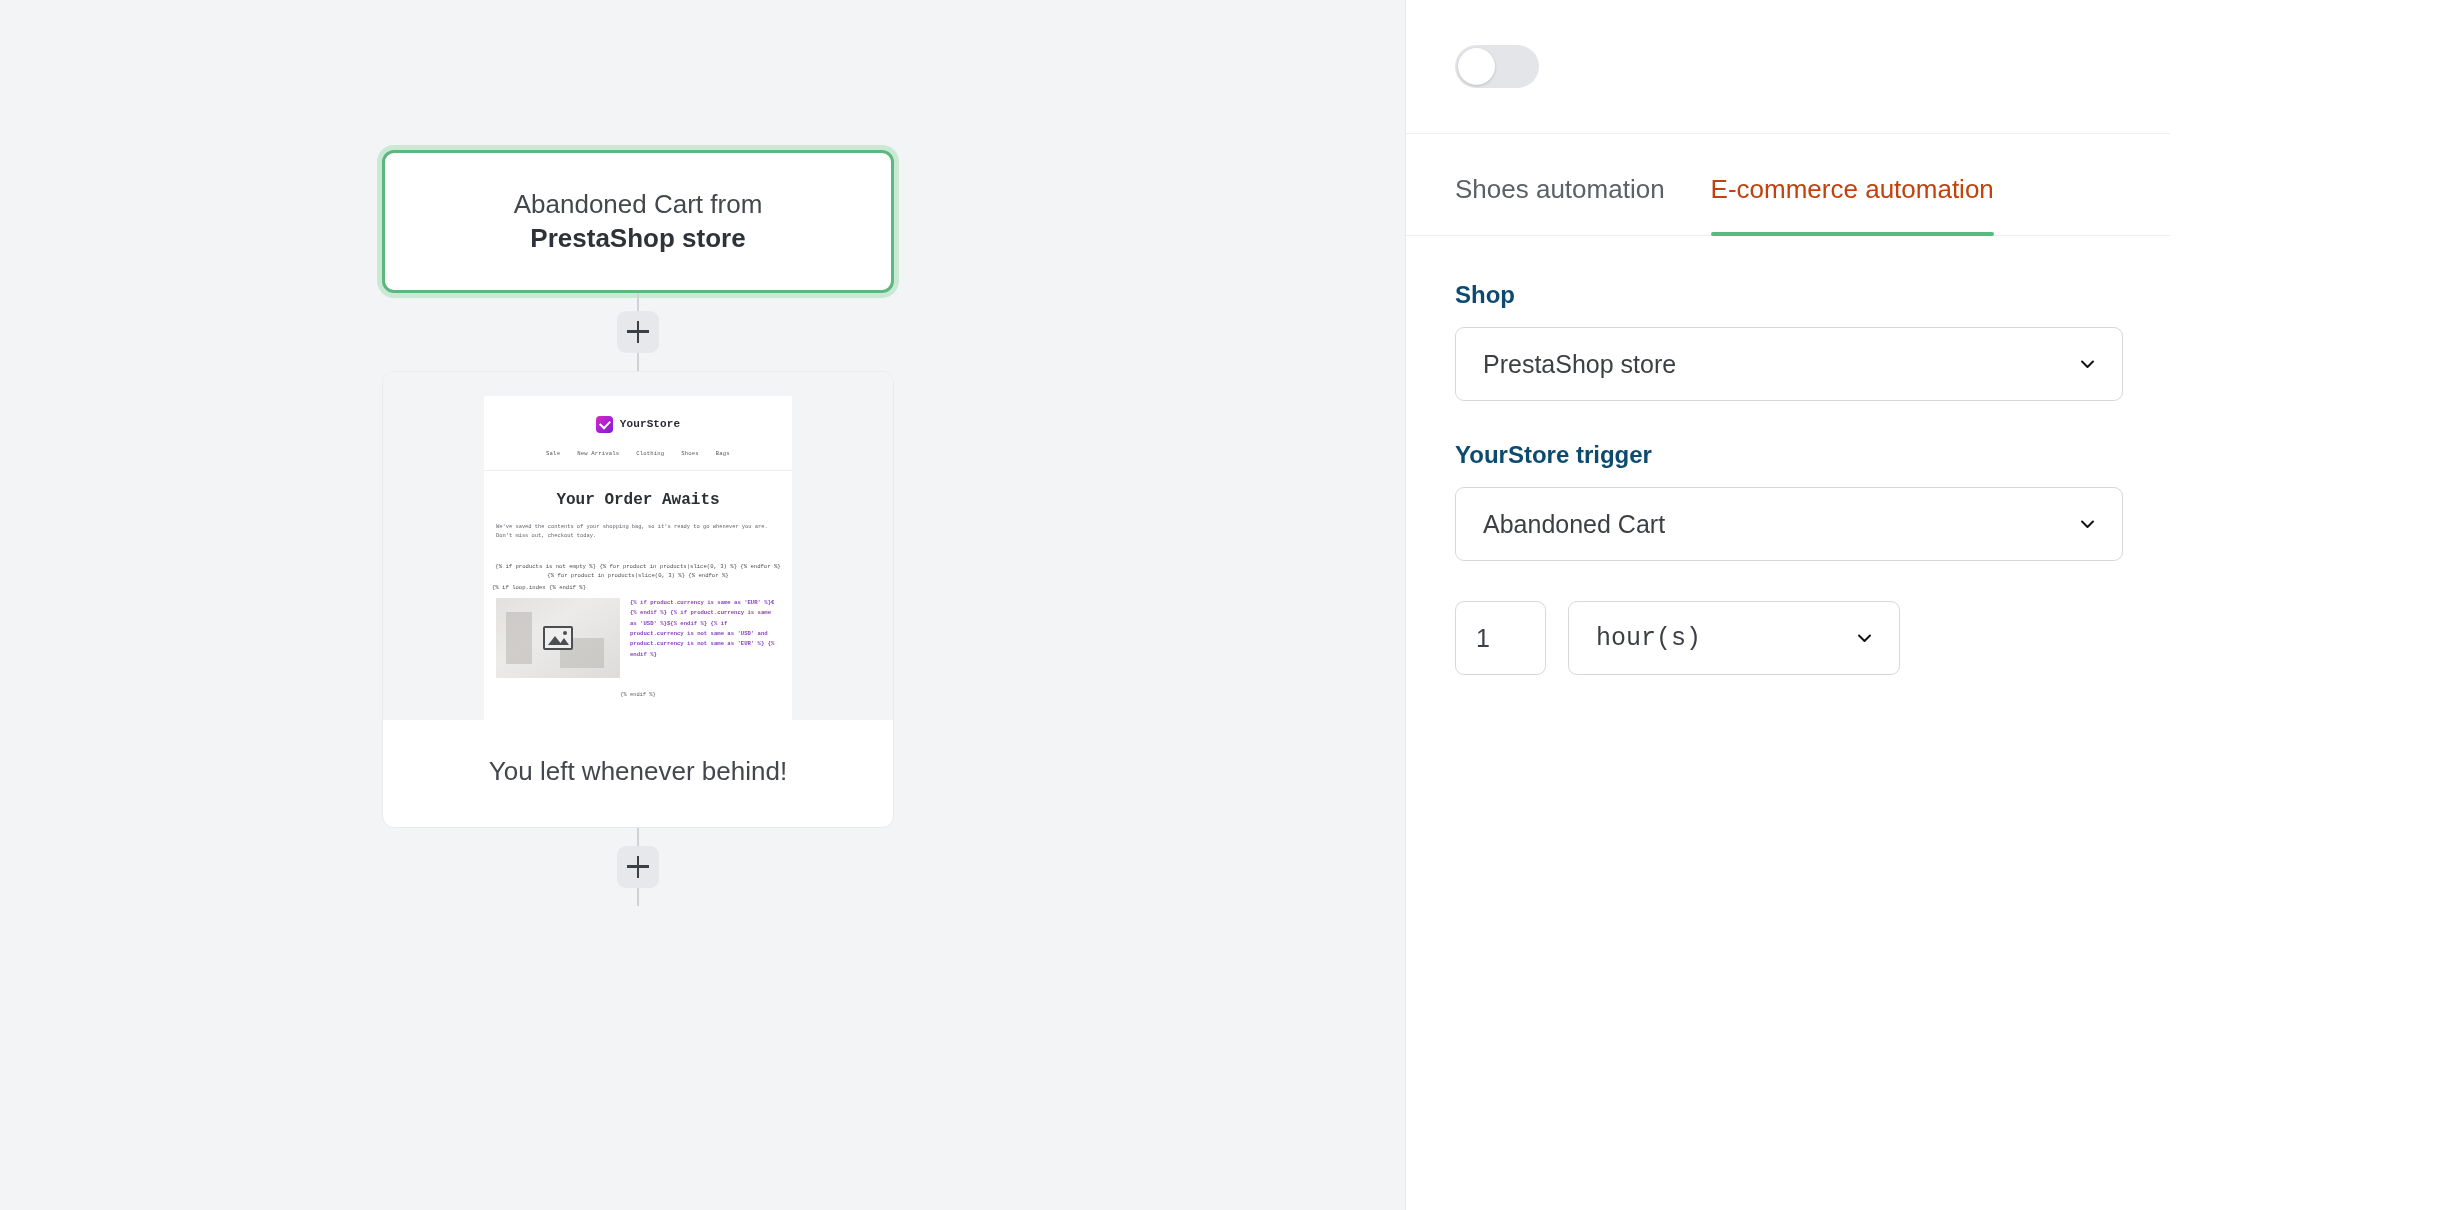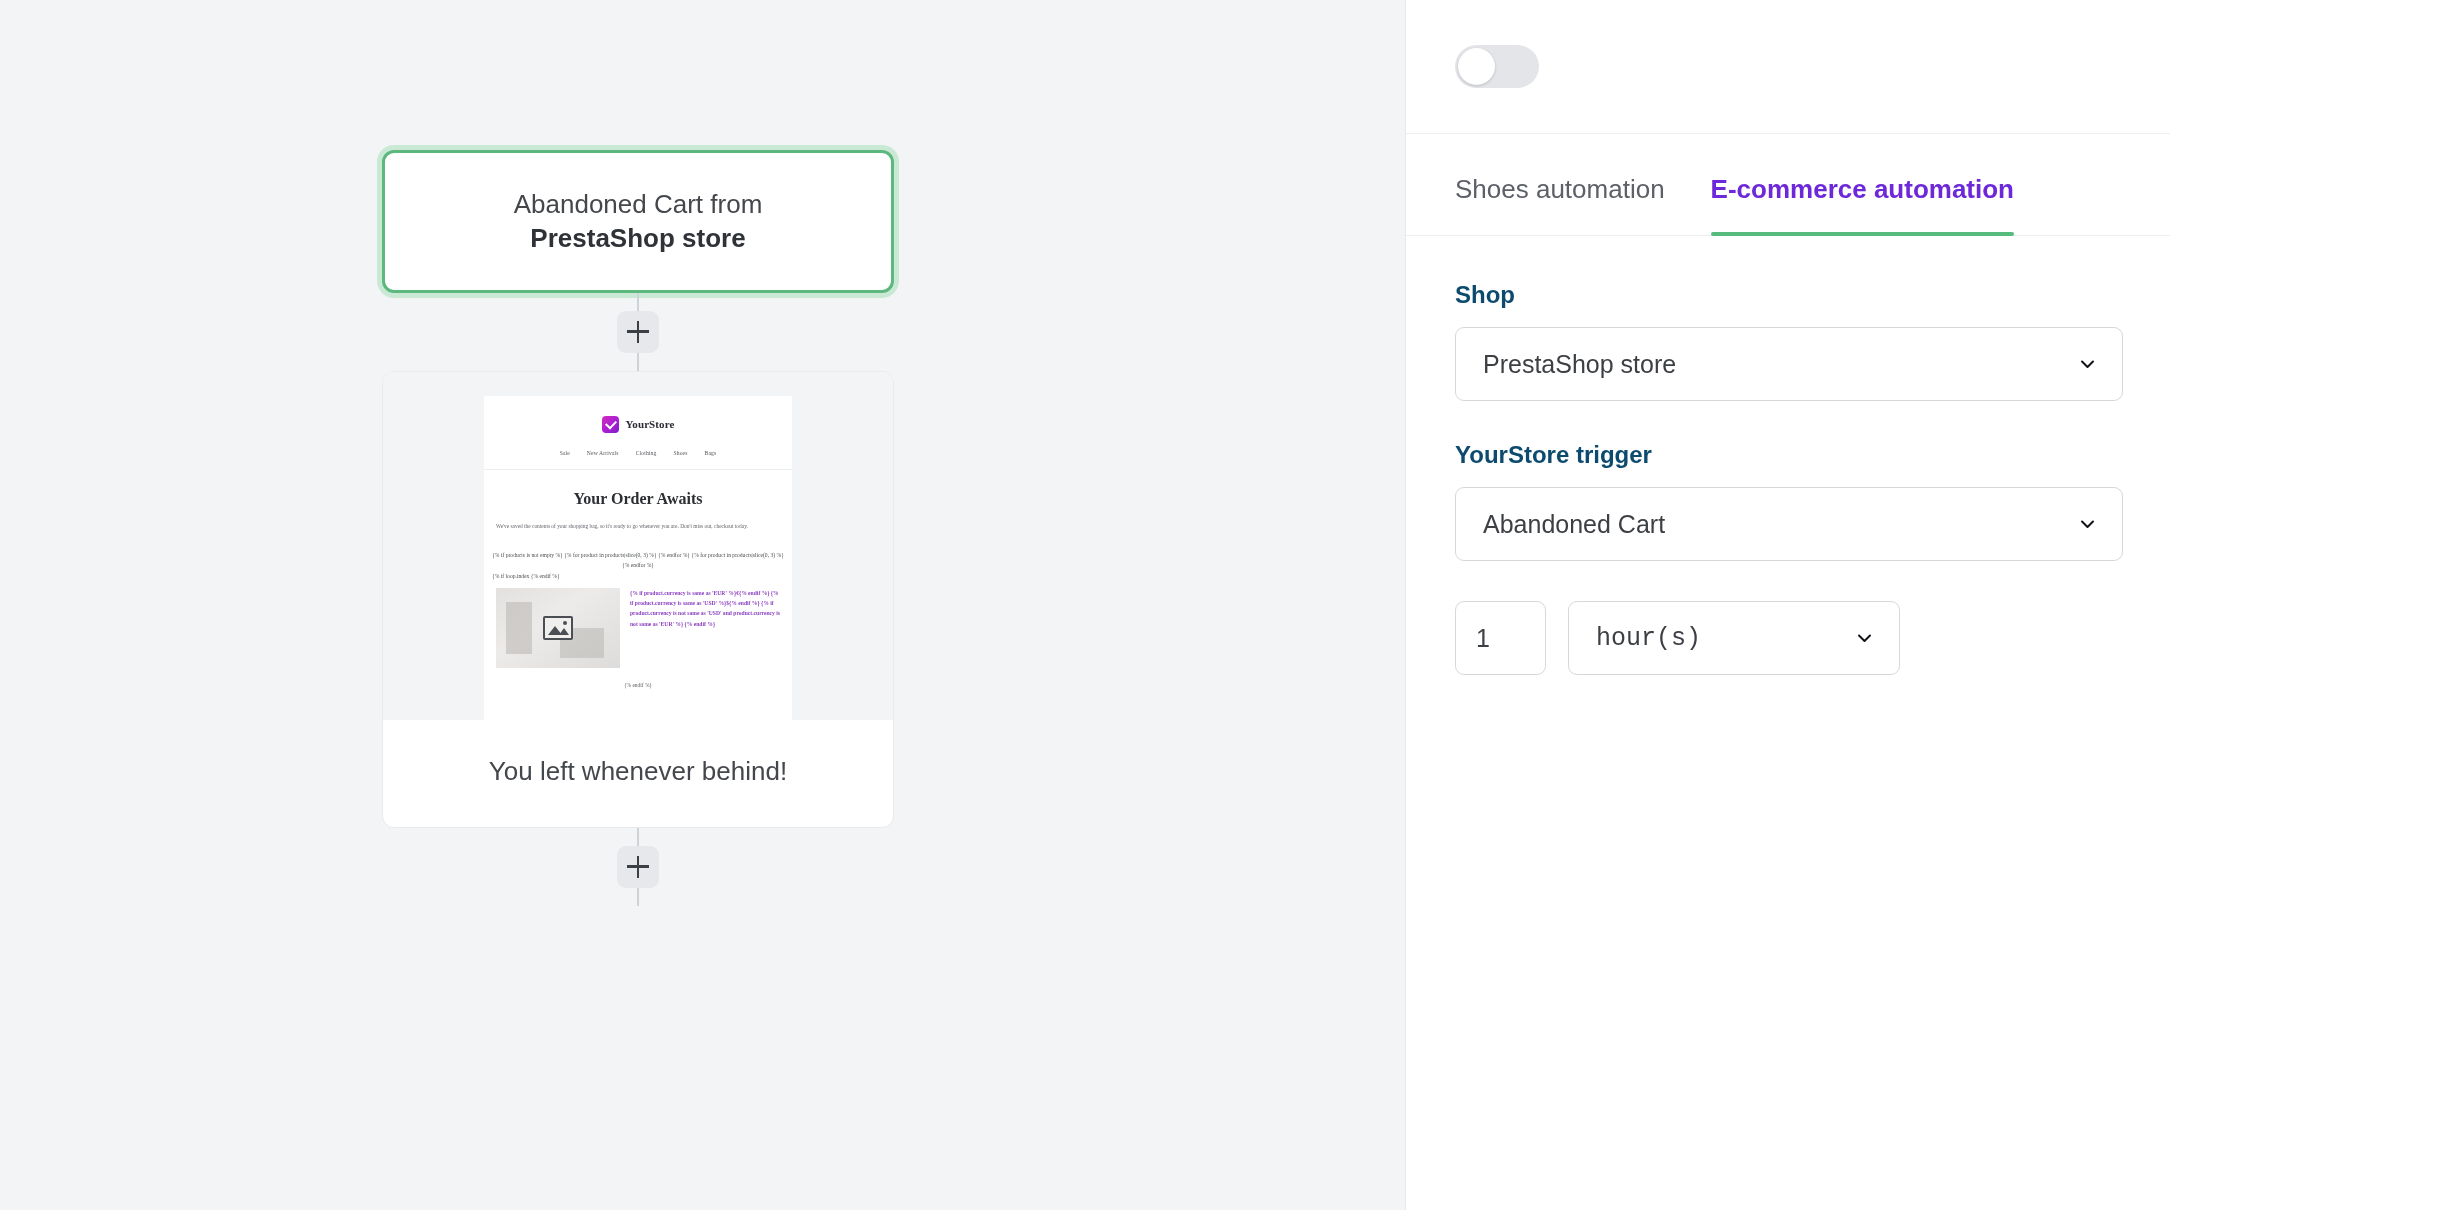--- a/index.html
+++ b/index.html
@@ -71,21 +71,21 @@
     padding: 24px 0 0 0;
     display: flex; justify-content: center;
     height: 348px;
     overflow: hidden;
   }
   .email-doc {
     width: 308px; height: 324px;
     background: #ffffff;
     overflow: hidden;
     position: relative;
-    font-family: Liberation Serif, serif;
+    font-family: Liberation Mono, monospace;
   }
   .ed-logo-row {
     display: flex; align-items: center; justify-content: center;
     gap: 7px; padding-top: 20px;
   }
   .ed-logo-mark {
     width: 17px; height: 17px; border-radius: 4px;
     background: linear-gradient(135deg, #d52bbd 0%, #a81fd6 55%, #7c1fc4 100%);
     position: relative;
   }
@@ -208,21 +208,21 @@
     padding: 40px 0 30px 0;
     font-size: 26px;
     color: #5d6066;
     cursor: pointer;
     position: relative;
     margin-right: 46px;
     background: none; border: none;
     font-family: "Liberation Sans", sans-serif;
     white-space: nowrap;
   }
-  .tab.active { color: #6d28d9; font-weight: 700; }
+  .tab.active { color: #c2410c; font-weight: 400; }
   .tab.active::after {
     content: ""; position: absolute;
     left: 0; right: 0; bottom: -1px; height: 4px;
     background: #56bb7c; border-radius: 2px;
   }
   .panel-body { padding: 45px 49px 0 49px; }
   .field-label {
     font-size: 24px; font-weight: 700; color: #0c4a6e;
     margin-bottom: 18px;
   }

